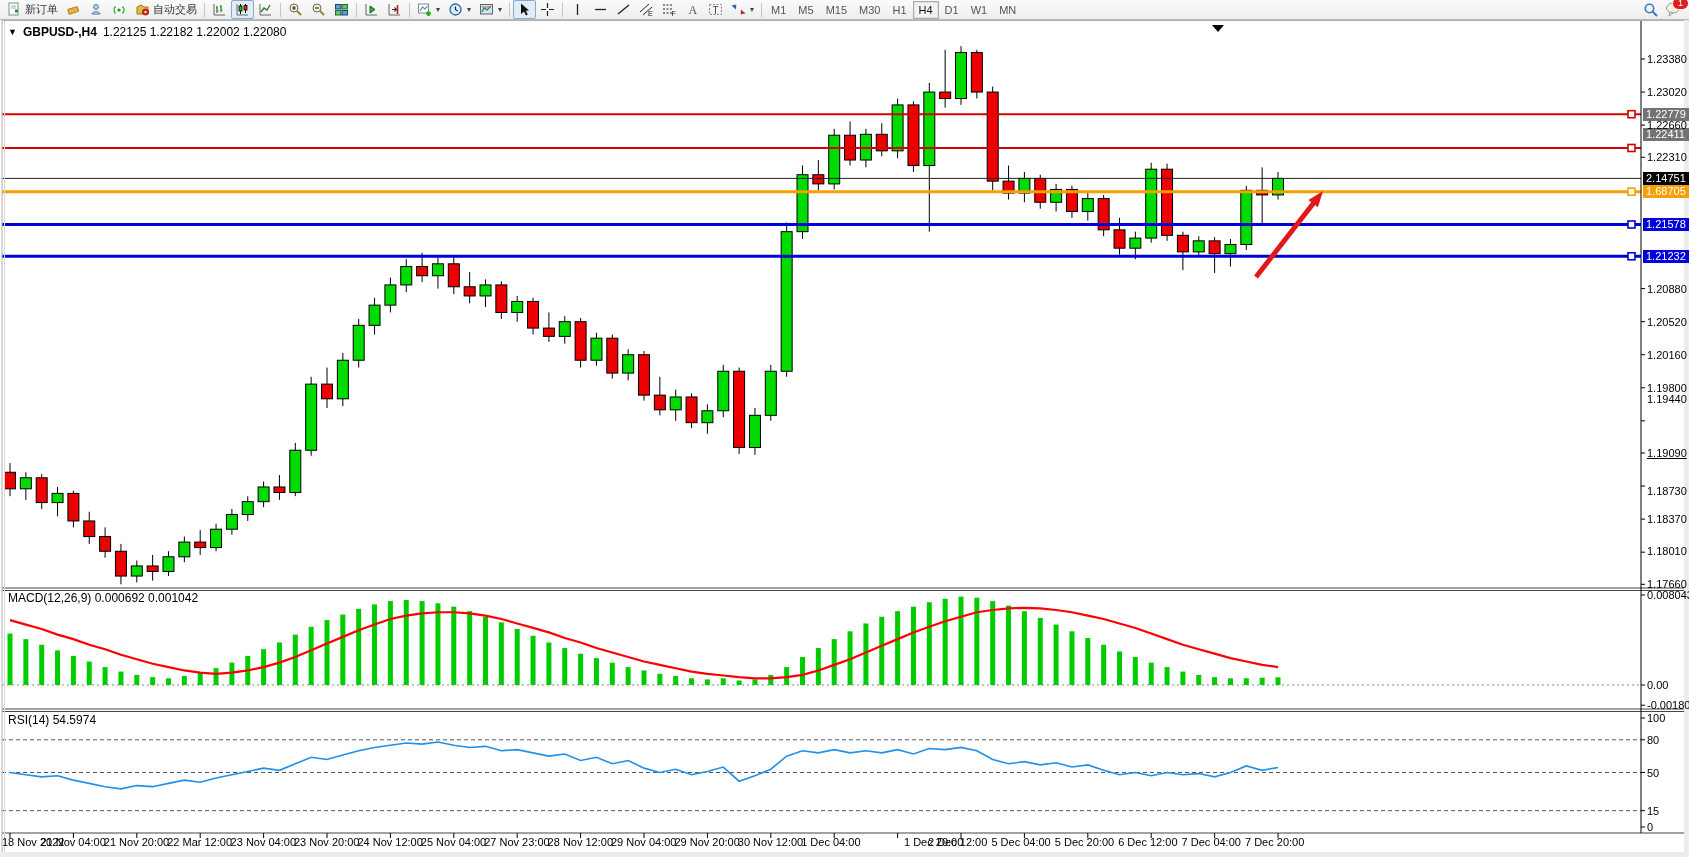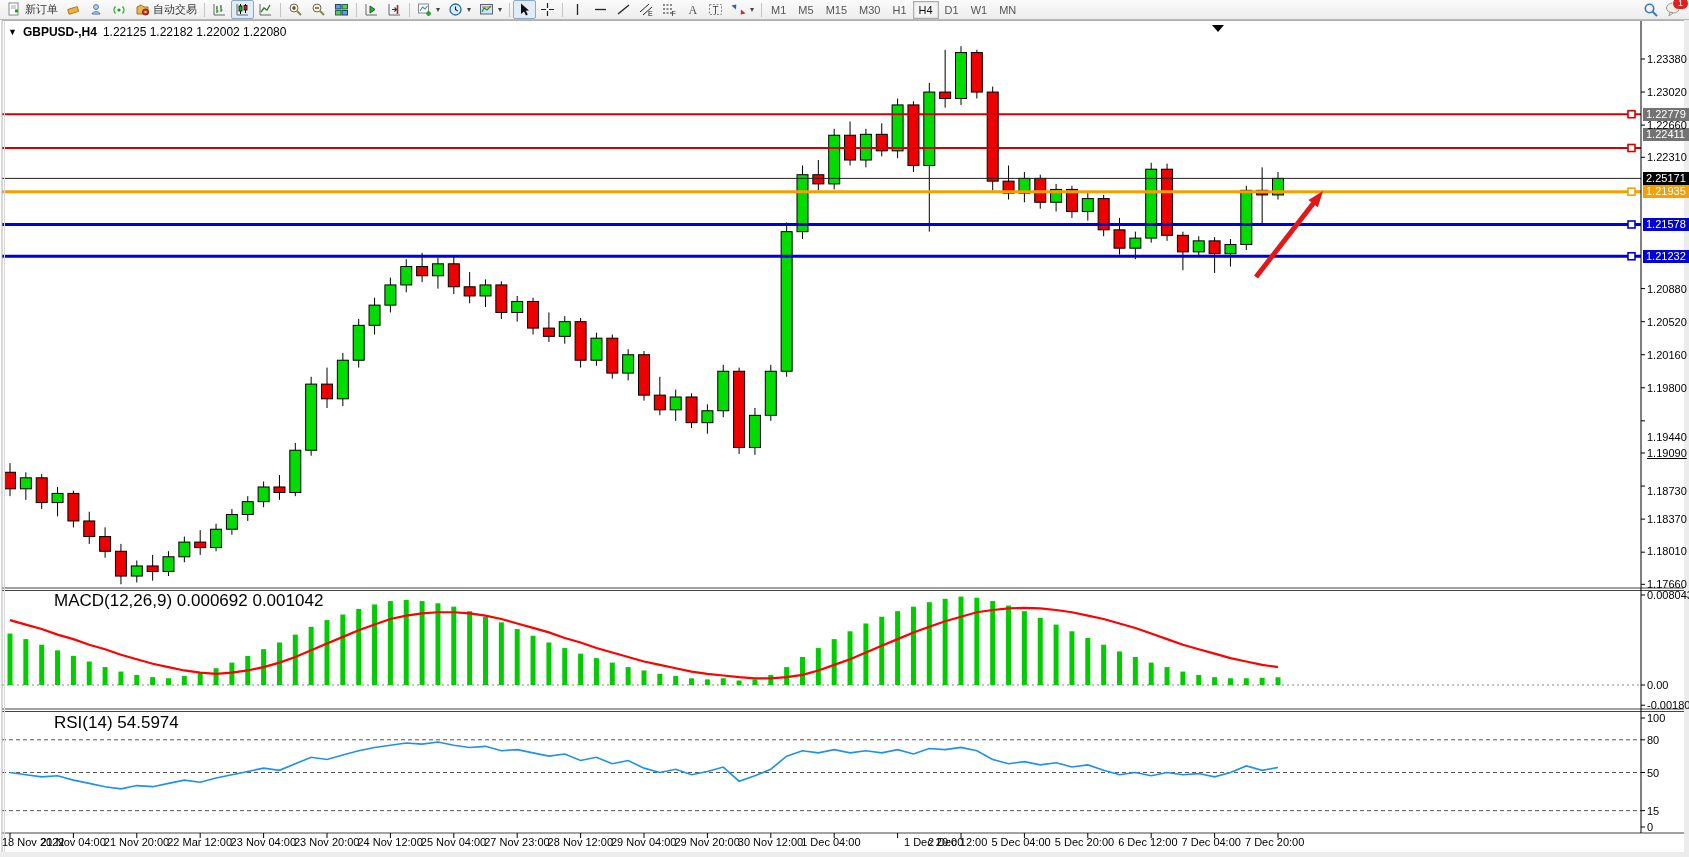--- a/index.html
+++ b/index.html
@@ -26,21 +26,21 @@
   #chartwin{position:absolute;top:20px;left:0;width:1689px;height:837px;background:#fff;}
   #rightstrip{position:absolute;top:20px;left:1684px;width:5px;height:837px;background:#ececec;}
   #bottomstrip{position:absolute;top:852px;left:0;width:1689px;height:5px;background:#ececec;}
   #ov{position:absolute;top:0;left:0;}
   #labels{position:absolute;top:0;left:0;width:1689px;height:857px;pointer-events:none;}
   #title{position:absolute;top:25px;left:8px;font-size:12px;color:#000;display:flex;gap:6px;align-items:center;pointer-events:auto;}
   #title .tri{font-size:9px;color:#000;}
   .ptick{position:absolute;left:1647px;font-size:11px;color:#000;white-space:nowrap;}
   .pbadge{position:absolute;left:1643px;width:44px;height:13px;font-size:11px;line-height:13px;
     color:#fff;padding-left:3px;white-space:nowrap;}
-  .paneLabel{position:absolute;font-size:17px;color:#000;white-space:nowrap;margin-left:46px;}
+  .paneLabel{position:absolute;font-size:12px;color:#000;white-space:nowrap;}
   .dlabel{position:absolute;top:836px;font-size:11px;color:#000;white-space:nowrap;}
 </style>
 </head>
 <body>
 
 <div id="app">
 
   <div id="toolbar">
     <div class="tbtn">
       <span class="icon"><svg width="15" height="15">
@@ -569,33 +569,33 @@
   <div id="labels">
     <div id="title">
       <span class="tri">▼</span>
       <span style="font-weight:bold;">GBPUSD-,H4</span>
       <span>1.22125 1.22182 1.22002 1.22080</span>
     </div>
     <div class="paneLabel" style="top:591px;left:8px;">MACD(12,26,9) 0.000692 0.001042</div>
     <div class="paneLabel" style="top:713px;left:8px;">RSI(14) 54.5974</div>
   <div class="pbadge" style="top:107.69584000000066px;background:#737373;">1.22779</div>
       <div class="pbadge" style="top:128px;background:#737373;">1.22411</div>
-      <div class="pbadge" style="top:185.20880000000068px;background:#f5a000;">1.21935</div>
+      <div class="pbadge" style="top:185.20880000000068px;background:#f5a000;">1.68705</div>
       <div class="pbadge" style="top:217.9956799999993px;background:#0000d8;">1.21578</div>
       <div class="pbadge" style="top:249.77231999999947px;background:#0000d8;">1.21232</div>
-      <div class="pbadge" style="top:171.8919999999991px;background:#000000;">2.25171</div>
+      <div class="pbadge" style="top:171.8919999999991px;background:#000000;">2.14751</div>
       <div class="ptick" style="top:53px;">1.23380</div>
       <div class="ptick" style="top:86.06240000000044px;">1.23020</div>
       <div class="ptick" style="top:119.12480000000087px;">1.22660</div>
       <div class="ptick" style="top:151.26879999999937px;">1.22310</div>
       <div class="ptick" style="top:282.59999999999917px;">1.20880</div>
       <div class="ptick" style="top:315.6623999999996px;">1.20520</div>
       <div class="ptick" style="top:348.7248000000001px;">1.20160</div>
       <div class="ptick" style="top:381.7872000000005px;">1.19800</div>
-      <div class="ptick" style="top:431px;">1.19440</div>
+      <div class="ptick" style="top:393px;">1.19440</div>
       <div class="ptick" style="top:446.99359999999945px;text-decoration:underline;">1.19090</div>
       <div class="ptick" style="top:485px;">1.18730</div>
       <div class="ptick" style="top:513.1184000000003px;">1.18370</div>
       <div class="ptick" style="top:545px;">1.18010</div>
       <div class="ptick" style="top:578.3247999999992px;">1.17660</div>
       <div class="ptick" style="top:589px;">0.008043</div>
       <div class="ptick" style="top:679px;">0.00</div>
       <div class="ptick" style="top:699.22033px;">-0.001807</div>
       <div class="ptick" style="top:712px;">100</div>
       <div class="ptick" style="top:733.8px;">80</div>

